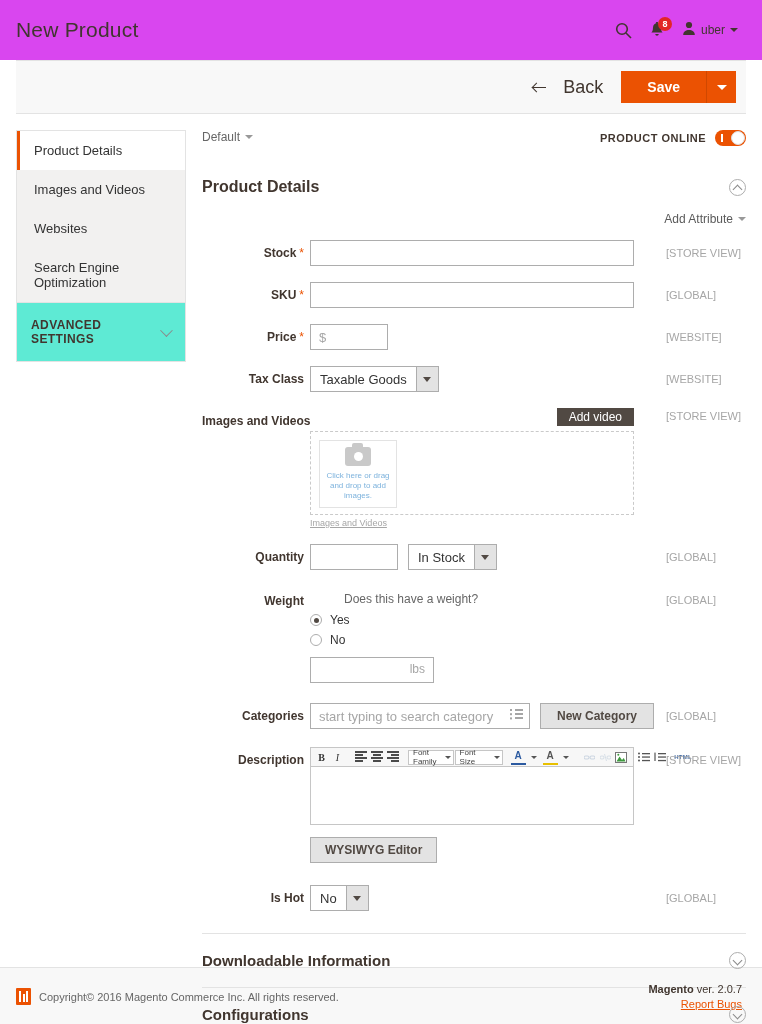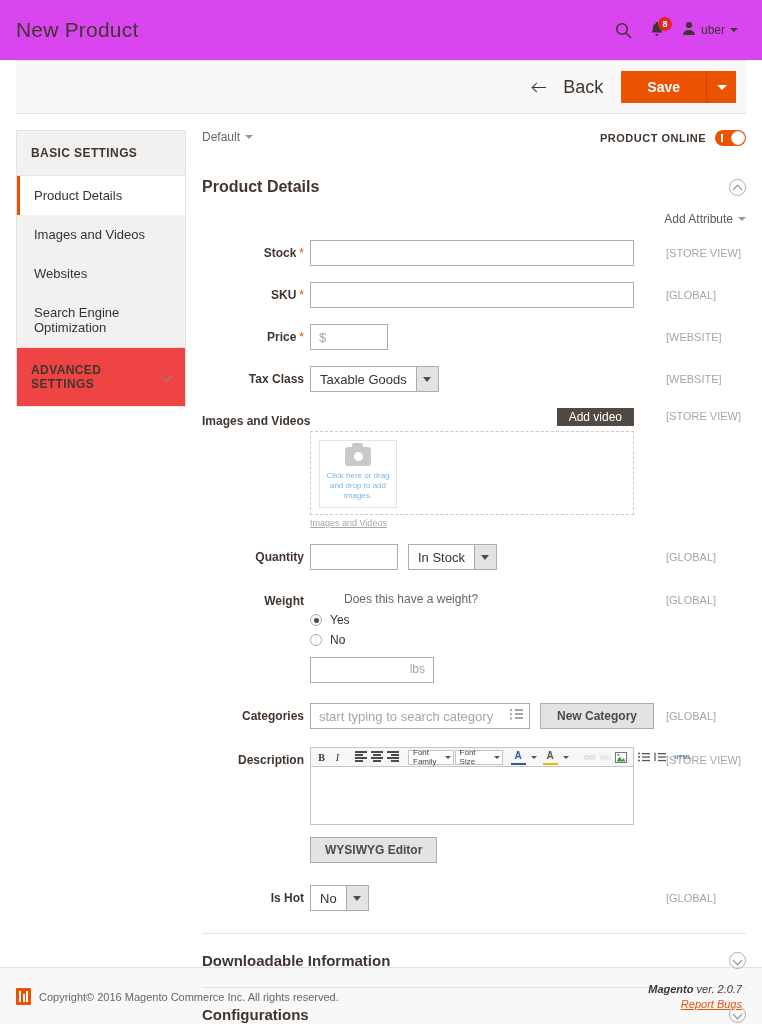--- a/index.html
+++ b/index.html
@@ -135,21 +135,21 @@
     cursor: pointer;
     border-left: 3px solid transparent;
   }
   .side-item.active {
     background: #ffffff;
     border-left: 3px solid #eb5202;
     font-weight: normal;
     color: #333;
   }
   .side-adv {
-    background: #ef4444;
+    background: #5eead4;
     border: 1px solid #e3e3e3;
     border-top: 0;
     padding: 15px 14px;
     font-size: 12px; font-weight: bold;
     color: #41362f; letter-spacing: .4px;
     cursor: pointer;
     display: flex; align-items: center; justify-content: space-between;
   }
   .chev {
     width: 9px; height: 9px;
@@ -458,21 +458,21 @@
   }
   .m-logo::after {
     content:''; position:absolute; left:3px; top:3px;
     width:9px; height:11px;
     background:
       linear-gradient(#fff,#fff) 0 0/2px 11px no-repeat,
       linear-gradient(#fff,#fff) 7px 0/2px 11px no-repeat,
       linear-gradient(#fff,#fff) 3.5px 3px/2px 8px no-repeat;
   }
   .footer-right {
-    margin-left: auto; text-align: right; font-style: italic;
+    margin-left: auto; text-align: right;
   }
   .ver { font-size: 11px; color: #41362f; }
   .ver b { font-weight: bold; }
   .report-bugs {
     display: block; margin-top: 3px;
     font-size: 11px; color: #eb5202; text-decoration: underline; cursor: pointer;
   }
 </style>
 </head>
 <body>
@@ -519,21 +519,20 @@
     <button class="btn-save">Save</button>
     <button class="btn-save-caret">
       <i></i>
     </button>
   </div>
 </div>
 
 <div class="page-main">
 
   <div class="sidebar">
-    <div class="side-group-title">BASIC SETTINGS</div>
     <div class="side-items">
       <div class="side-item active">
         <span>Product Details</span>
       </div>
       <div class="side-item">
         <span>Images and Videos</span>
       </div>
       <div class="side-item">
         <span>Websites</span>
       </div>

